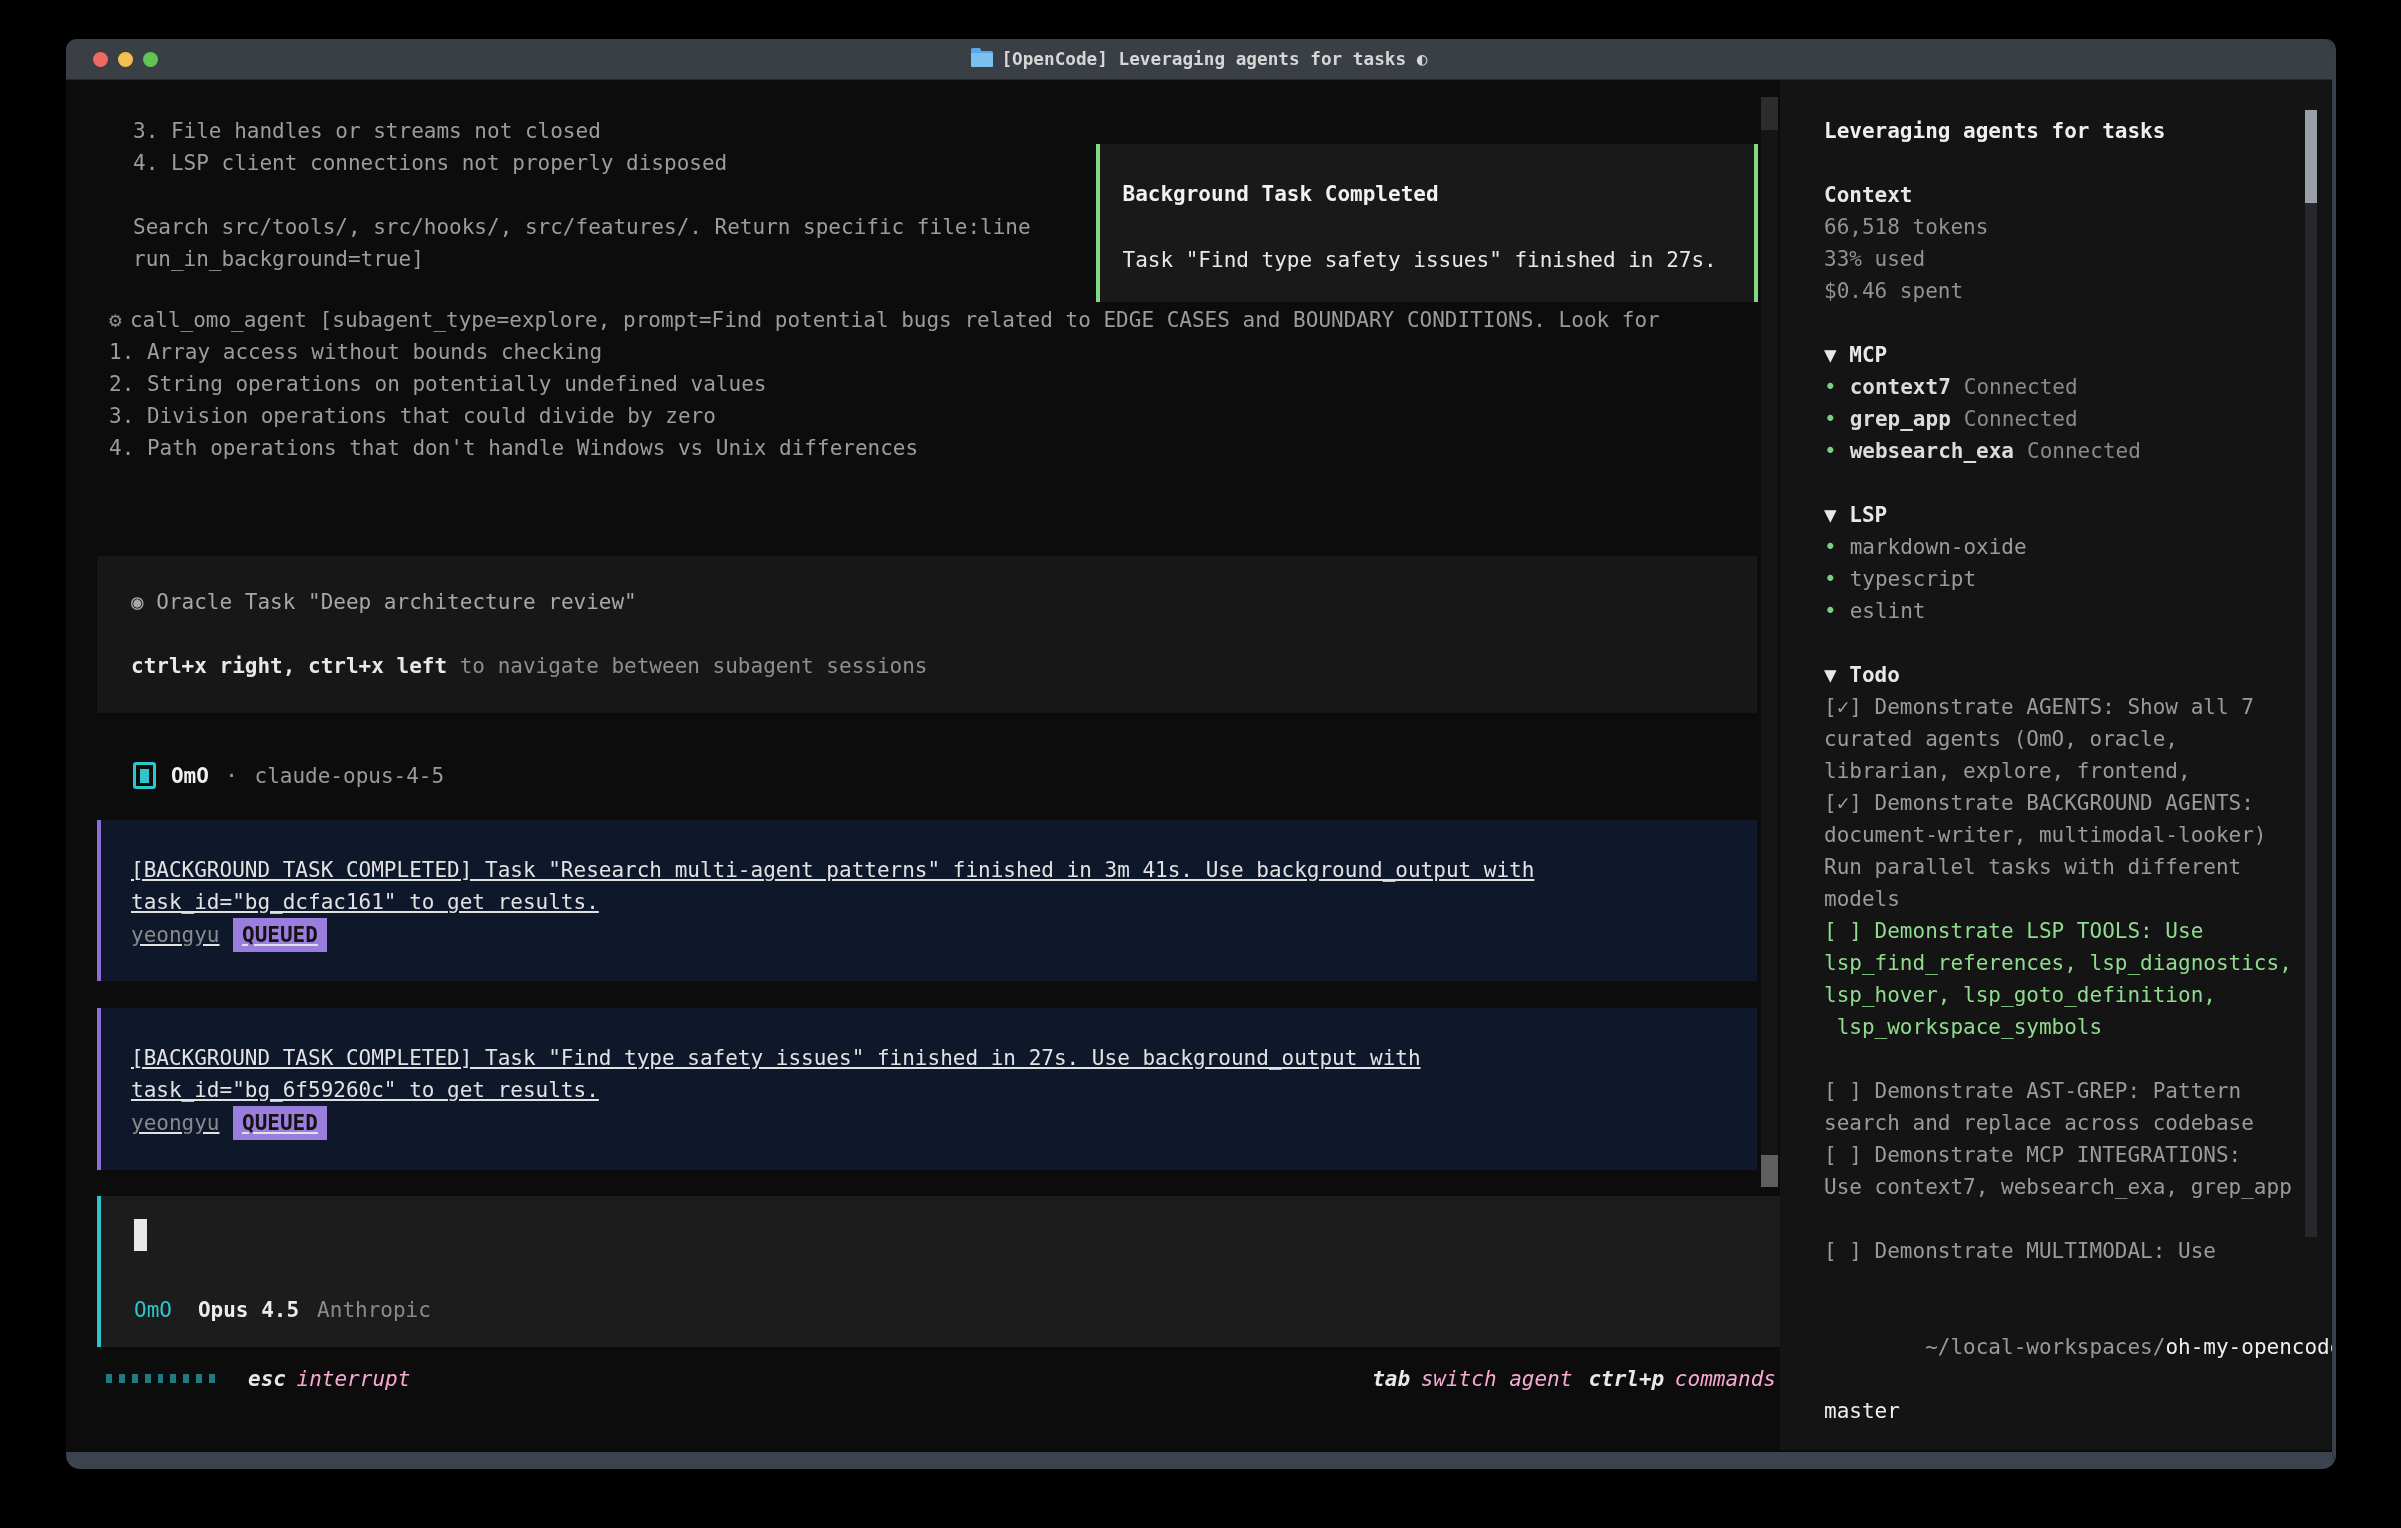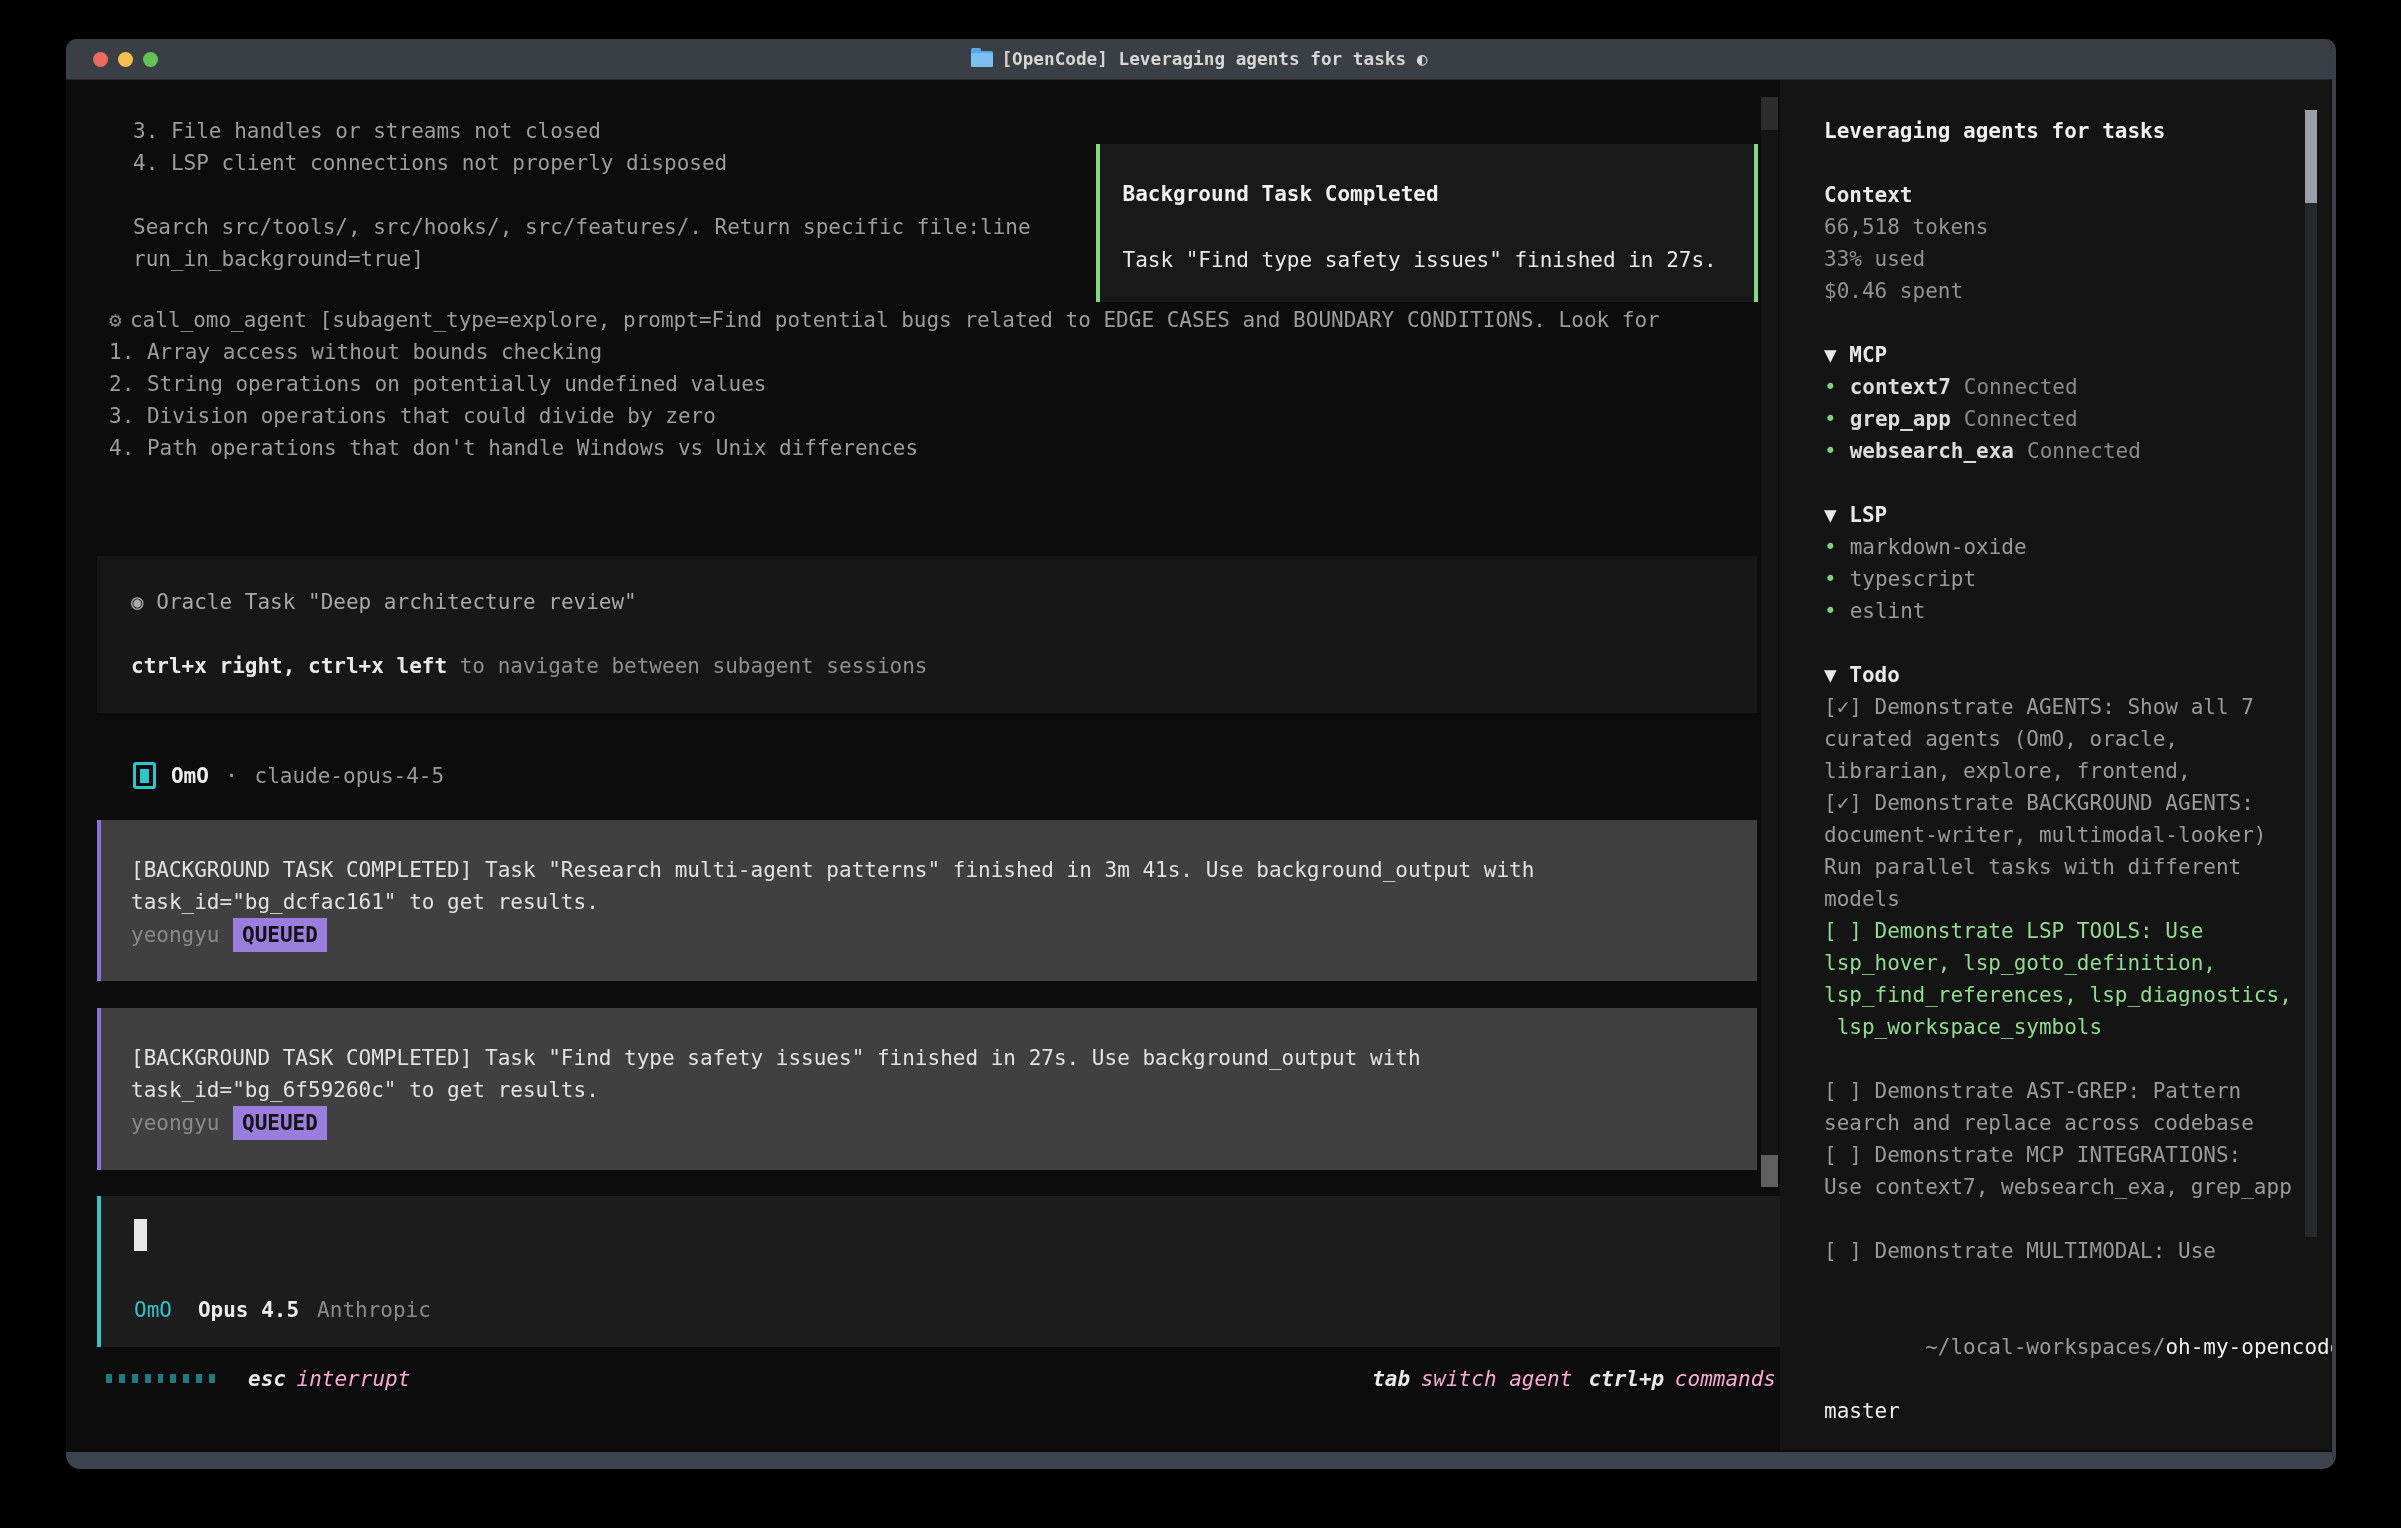--- a/index.html
+++ b/index.html
@@ -58,22 +58,22 @@
   
   .agent-line { margin:47px 0 0 67px; display:flex; align-items:center; }
   .omo-icon { width:22.5px; height:27px; border:3px solid #2ec5cb; border-radius:3px;
               display:flex; align-items:center; justify-content:center; margin-right:15.4px; }
   .omo-icon > div { width:9.5px; height:14px; background:#2ec5cb; }
   .agent-name { color:#f0f0f0; font-weight:bold; }
   .agent-model { color:#9a9a9a; }
 
   
   .taskblock {
-    margin:28px 0 0 31px; width:1660px; background:#404040;
-    border-left:4.1px solid #8b6fd6; padding:34px 23.6px 29.5px 30px; color:#e2e2e2;
+    margin:28px 0 0 31px; width:1660px; background:#0f172a;
+    border-left:4.1px solid #8b6fd6; padding:34px 23.6px 29.5px 30px; color:#e2e2e2;text-decoration:underline;
   }
   .taskblock.second { margin-top:26.6px; }
   .task-meta { color:#8a8a8a; display:flex; align-items:center; }
   .badge { background:#9a7ede; color:#131313; font-weight:bold; padding:1.2px 9.5px; margin-left:13px; }
 
   
   .inputbox {
     margin:26.6px 0 0 31px; width:1683px; height:151px; background:#1c1c1c;
     border-left:4.1px solid #2ec5cb; padding:22.5px 23.6px 21px 33px;
     display:flex; flex-direction:column; justify-content:space-between;
@@ -270,22 +270,22 @@
 
       <div class="section-h pre">▼ Todo</div>
       <div class="todo-line done">[✓] Demonstrate AGENTS: Show all 7</div>
       <div class="todo-line done">curated agents (OmO, oracle,</div>
       <div class="todo-line done">librarian, explore, frontend,</div>
       <div class="todo-line done">[✓] Demonstrate BACKGROUND AGENTS:</div>
       <div class="todo-line done">document-writer, multimodal-looker)</div>
       <div class="todo-line done">Run parallel tasks with different</div>
       <div class="todo-line done">models</div>
       <div class="todo-line active">[ ] Demonstrate LSP TOOLS: Use</div>
+      <div class="todo-line active">lsp_find_references, lsp_diagnostics,</div>
       <div class="todo-line active">lsp_hover, lsp_goto_definition,</div>
-      <div class="todo-line active">lsp_find_references, lsp_diagnostics,</div>
       <div class="todo-line active"> lsp_workspace_symbols</div>
       <div class="todo-line pending gap-top">[ ] Demonstrate AST-GREP: Pattern</div>
       <div class="todo-line pending">search and replace across codebase</div>
       <div class="todo-line pending">[ ] Demonstrate MCP INTEGRATIONS:</div>
       <div class="todo-line pending">Use context7, websearch_exa, grep_app</div>
       <div class="todo-line pending gap-top">[ ] Demonstrate MULTIMODAL: Use</div>
 
       <div class="sb-line gap-top">
         <span class="ws-dim">~/local-workspaces/</span><span class="ws-bold">oh-my-opencode:</span>
       </div>

